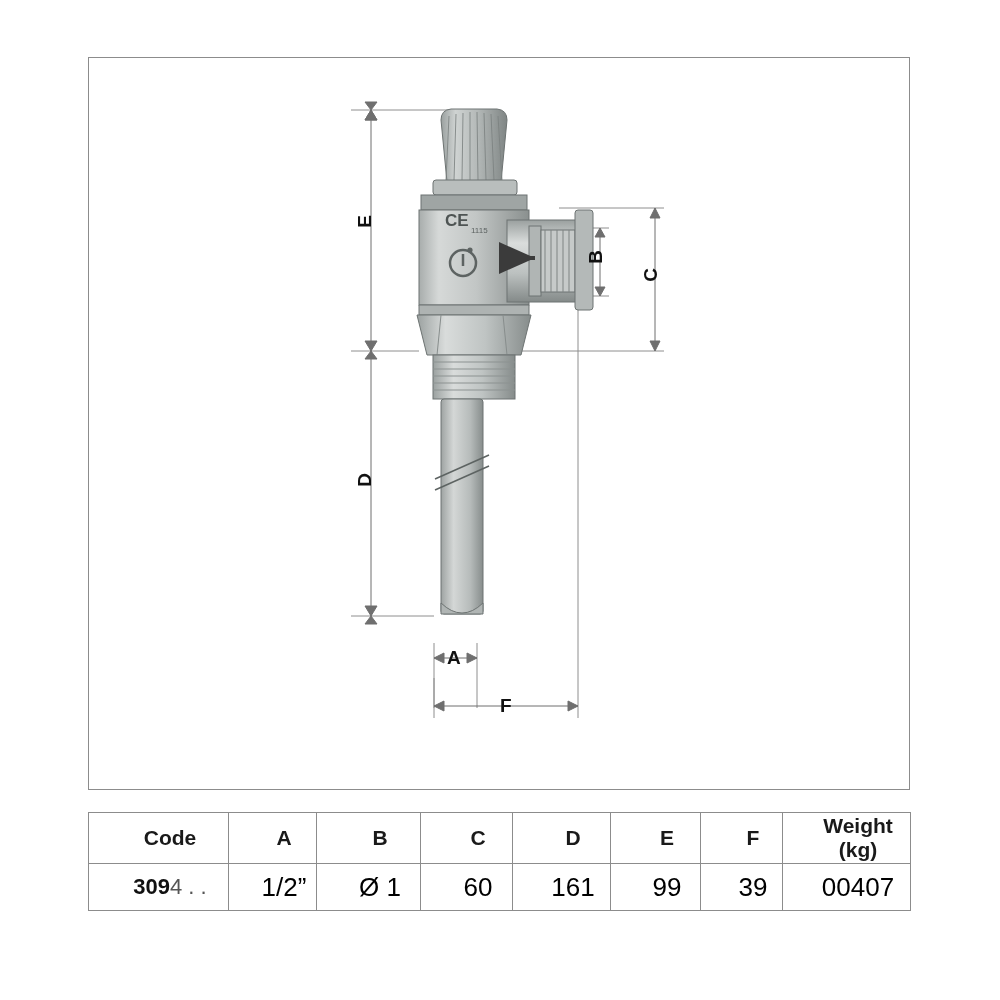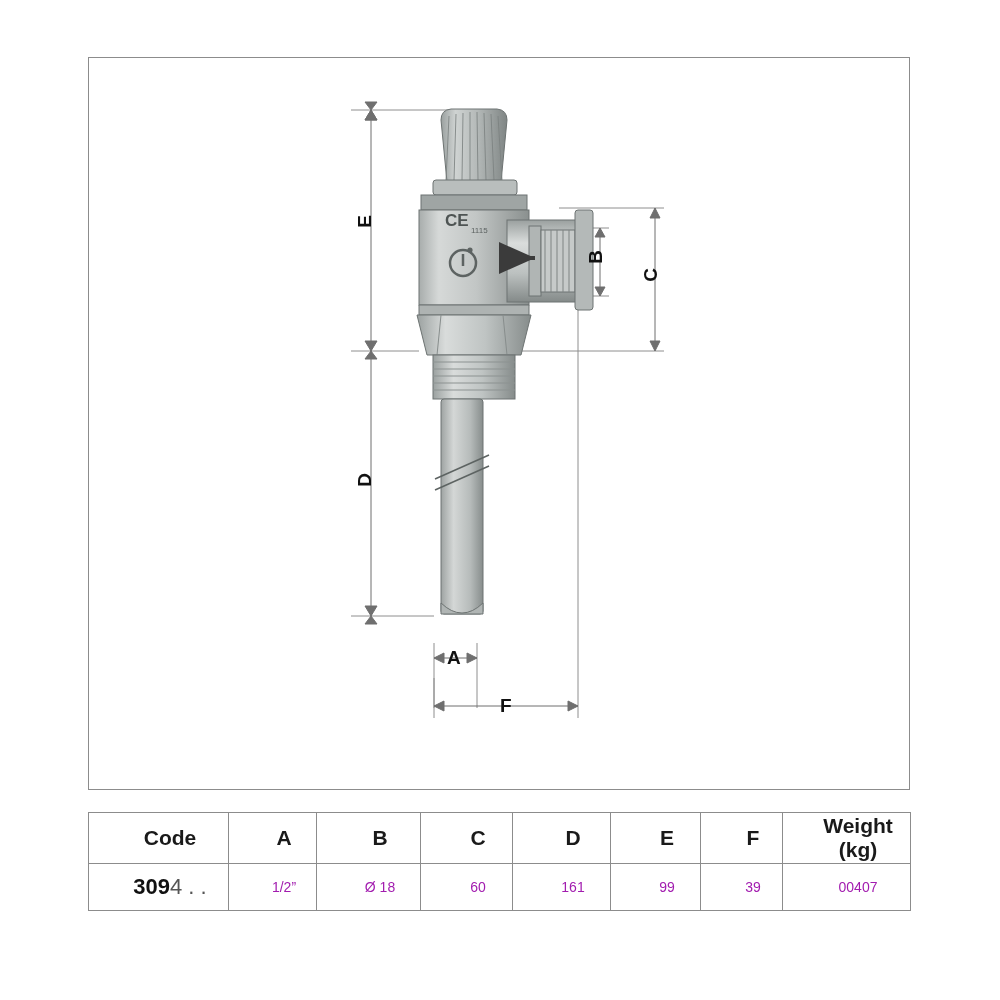--- a/index.html
+++ b/index.html
@@ -23,21 +23,21 @@
 
   
   .tablewrap{position:absolute;left:88px;top:812px;width:822px;}
   table{border-collapse:collapse;width:822px;table-layout:fixed;}
   th,td{
     border:1px solid #8c8c8c;text-align:center;color:#333;
     font-family:"Liberation Sans",sans-serif;
     padding-left:24px;
   }
   thead th{height:40px;font-size:21px;font-weight:bold;color:#1a1a1a;}
-  tbody td{height:44px;font-size:14px;font-weight:normal;color:#a21caf;}
+  tbody td{height:44px;font-size:26px;font-weight:normal;color:#000000;}
   tbody td.code{font-size:22px;color:#555;}
   tbody td.code b{color:#111;font-weight:bold;}
   col.c0{width:140px;}
   col.c1{width:88px;}
   col.c2{width:104px;}
   col.c3{width:92px;}
   col.c4{width:98px;}
   col.c5{width:90px;}
   col.c6{width:82px;}
   col.c7{width:128px;}
@@ -242,21 +242,21 @@
           <th>D</th>
           <th>E</th>
           <th>F</th>
           <th>Weight (kg)</th>
         </tr>
       </thead>
       <tbody>
         <tr>
           <td class="code"><b>309</b><span>4 . .</span></td>
           <td>1/2”</td>
-          <td>Ø 18</td>
+          <td>Ø 1</td>
           <td>60</td>
           <td>161</td>
           <td>99</td>
           <td>39</td>
           <td>00407</td>
         </tr>
       </tbody>
     </table>
   </div>
 

